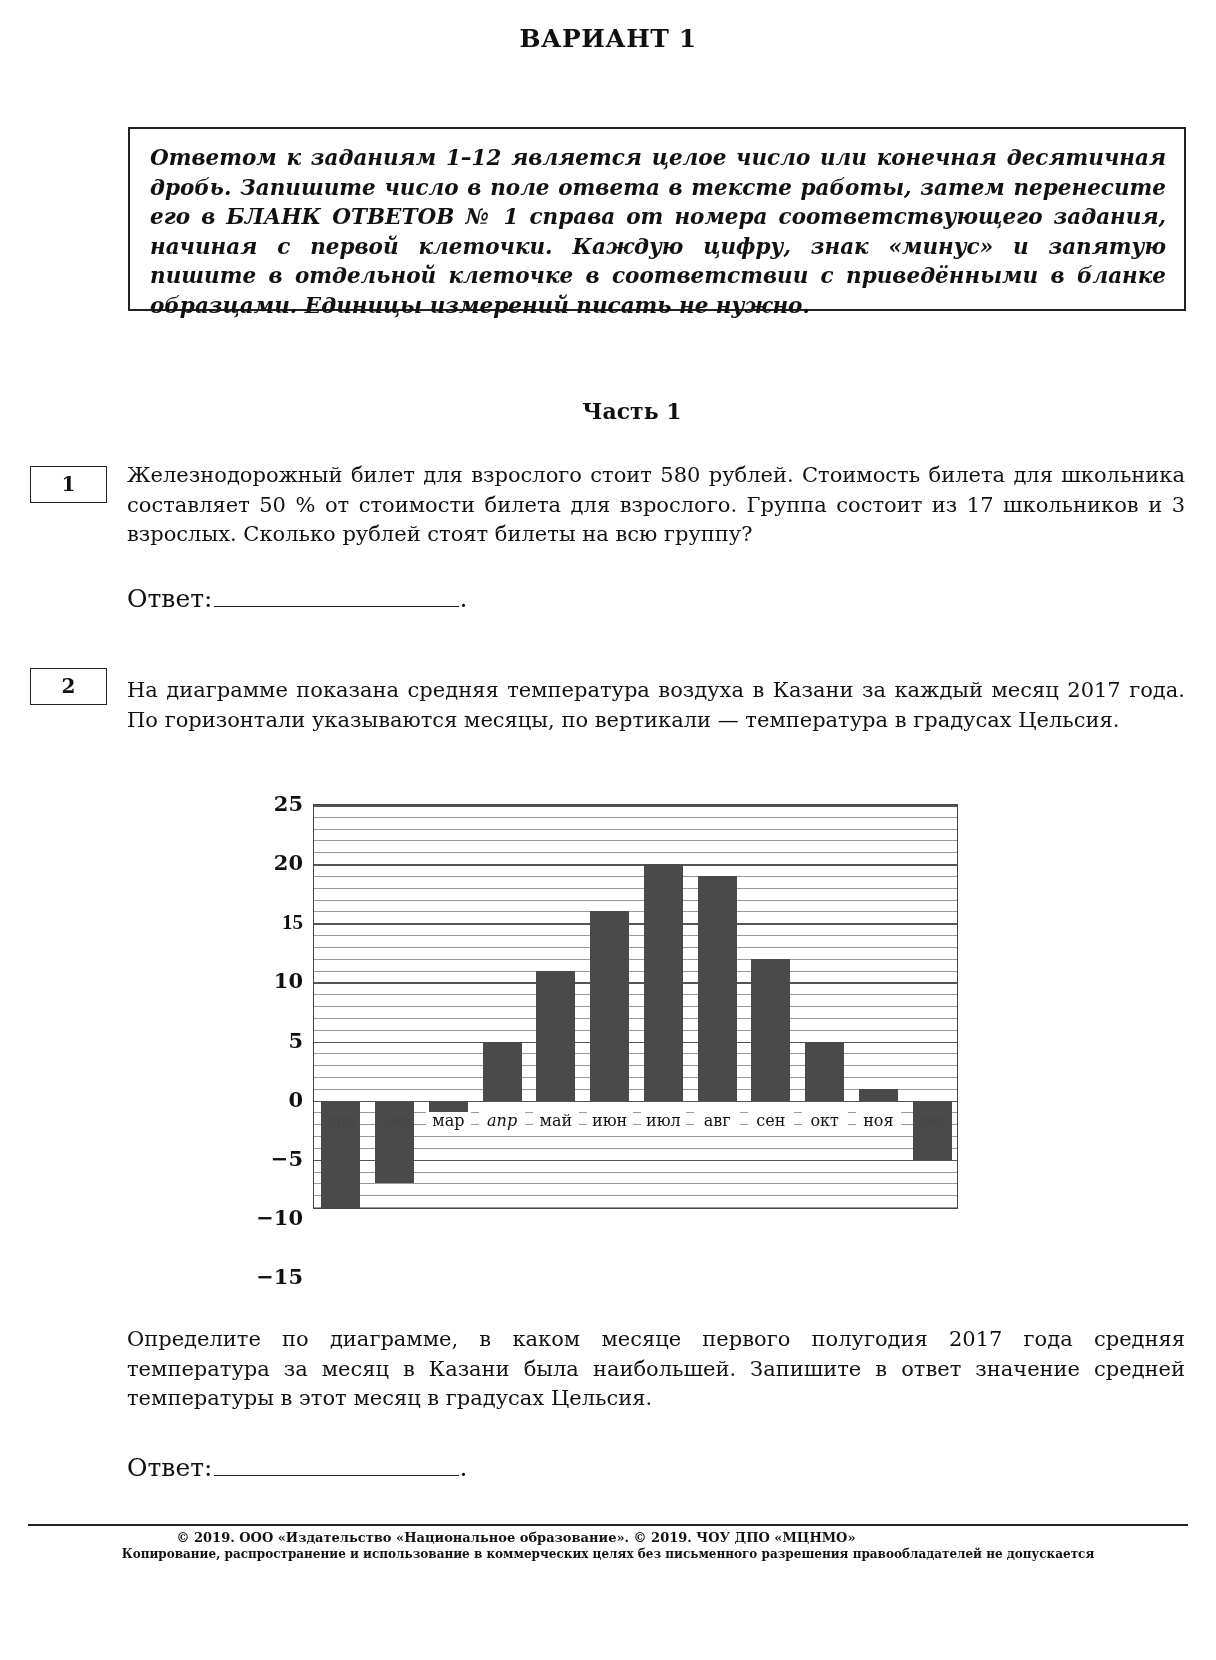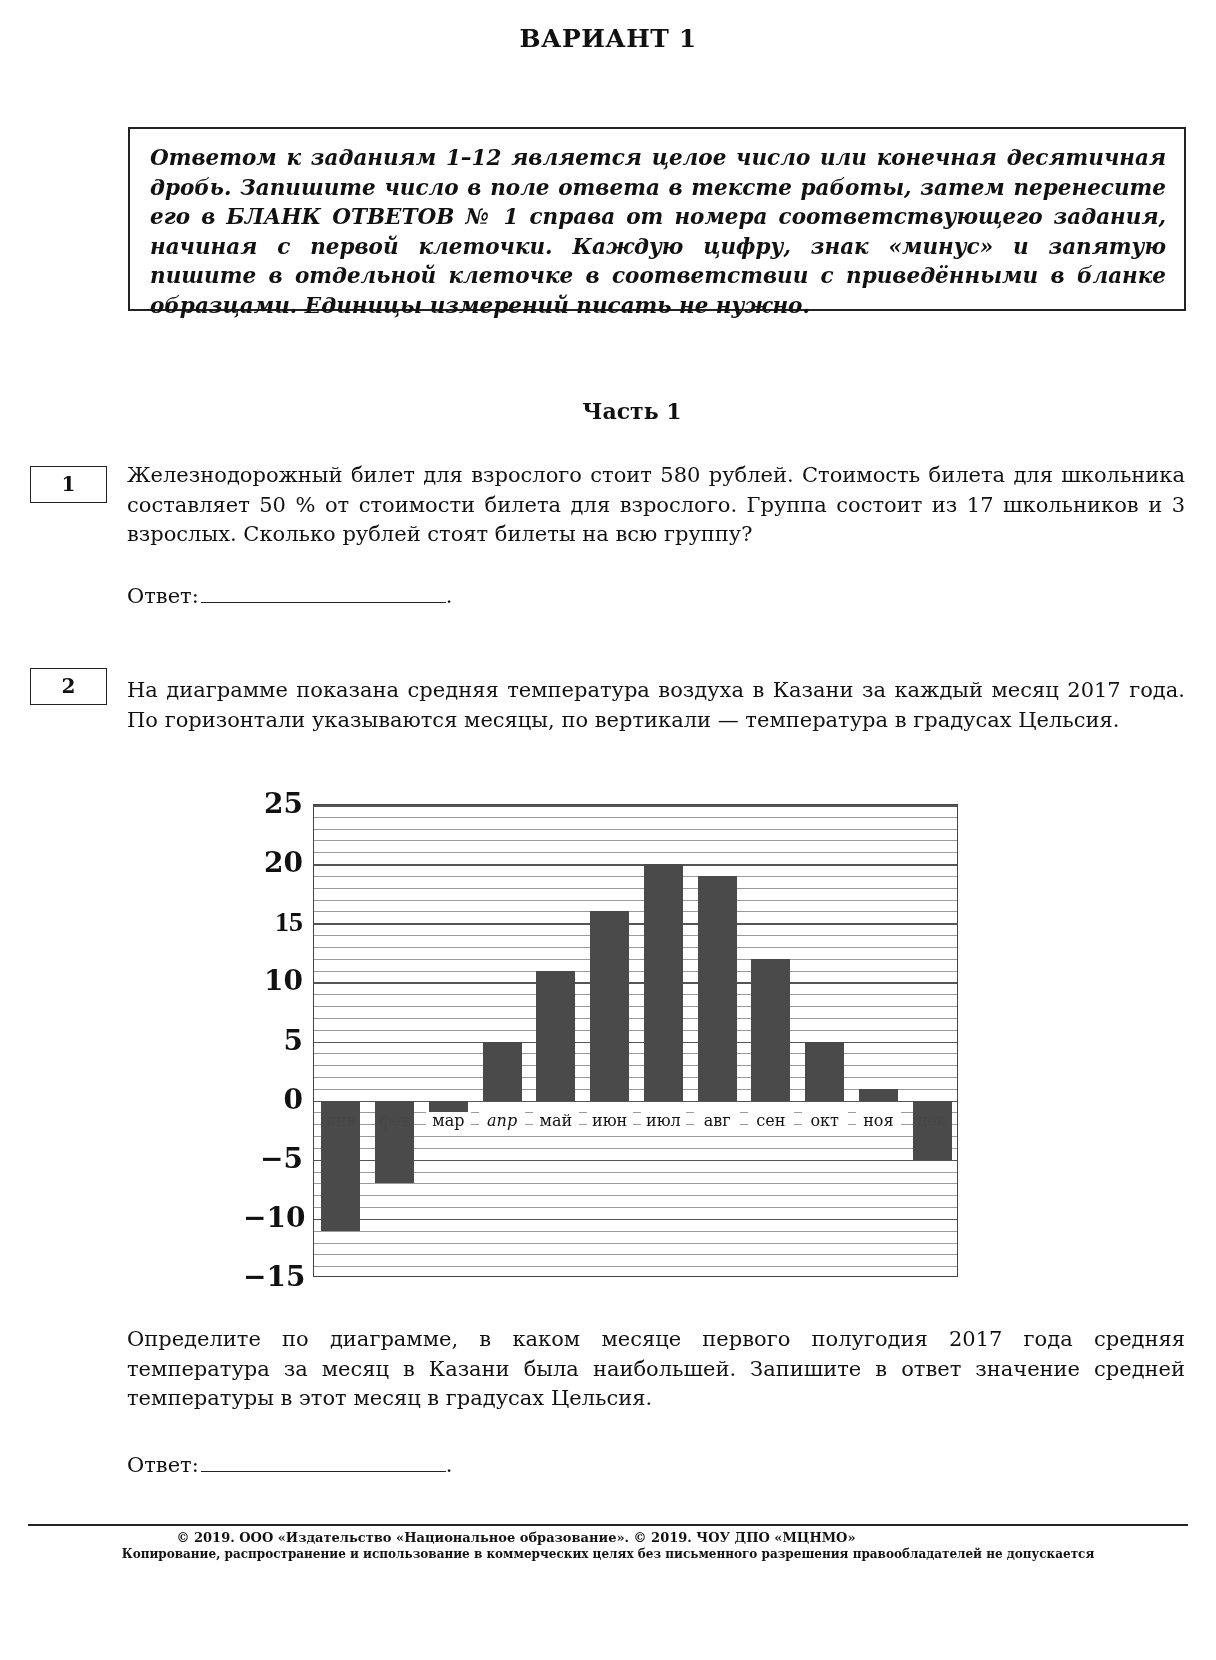--- a/index.html
+++ b/index.html
@@ -7,27 +7,27 @@
          font-family: "DejaVu Serif", "Liberation Serif", serif; color: #111; }
   .abs { position: absolute; }
   .title { left: 0; width: 1216px; top: 24px; text-align: center; font-weight: bold; font-size: 25px; letter-spacing: 0.5px; }
   .instr { left: 128px; top: 127px; width: 1058px; height: 184px; border: 2px solid #222; box-sizing: border-box;
            padding: 14px 18px 0 20px; font-style: italic; font-weight: bold; font-size: 21.5px; line-height: 29.5px;
            text-align: justify; }
   .part { left: 0; width: 1216px; top: 398px; text-align: center; font-weight: bold; font-size: 22px; padding-left: 24px; }
   .numbox { left: 30px; width: 77px; height: 37px; border: 1.5px solid #222; box-sizing: border-box;
             text-align: center; font-weight: bold; font-size: 20px; line-height: 34px; }
   .ptext { left: 127px; width: 1058px; font-size: 21px; line-height: 29.5px; text-align: justify; }
-  .answer { left: 127px; font-size: 21px; }
+  .answer { left: 127px; font-size: 25px; }
   .answer .line { display: inline-block; width: 245px; border-bottom: 1.5px solid #222; height: 18px; vertical-align: baseline; margin-left: 2px; }
-  .chart { left: 313px; top: 804px; width: 645px; height: 473px; border: 1.5px solid #444; box-sizing: border-box; overflow: hidden; }
+  .chart { left: 313px; top: 804px; width: 645px; height: 405px; border: 1.5px solid #444; box-sizing: border-box; overflow: hidden; }
   .hline { position: absolute; left: 0; right: 0; height: 1px; background: #9a9a9a; }
   .hline.major { background: #555; height: 1.5px; }
   .bar { position: absolute; background: #4a4a4a; }
-  .ytick { position: absolute; width: 60px; text-align: right; font-size: 28px; font-weight: bold; line-height: 22px; }
+  .ytick { position: absolute; width: 60px; text-align: right; font-size: 21px; font-weight: bold; line-height: 22px; }
   .mlabel { position: absolute; font-size: 16px; text-align: center; line-height: 18px; background: #fff; padding: 0 1px; }
   .mlabel.under { background: transparent; color: #333; }
   .footer-line { left: 28px; width: 1160px; top: 1524px; height: 2px; background: #222; }
   .foot1 { left: 0; width: 1032px; top: 1530px; text-align: center; font-size: 13px; font-weight: bold; }
   .foot2 { left: 0; width: 1216px; top: 1547px; text-align: center; font-size: 12px; font-weight: bold; }
 </style>
 </head>
 <body>
 
 <div class="abs title">ВАРИАНТ 1</div>

